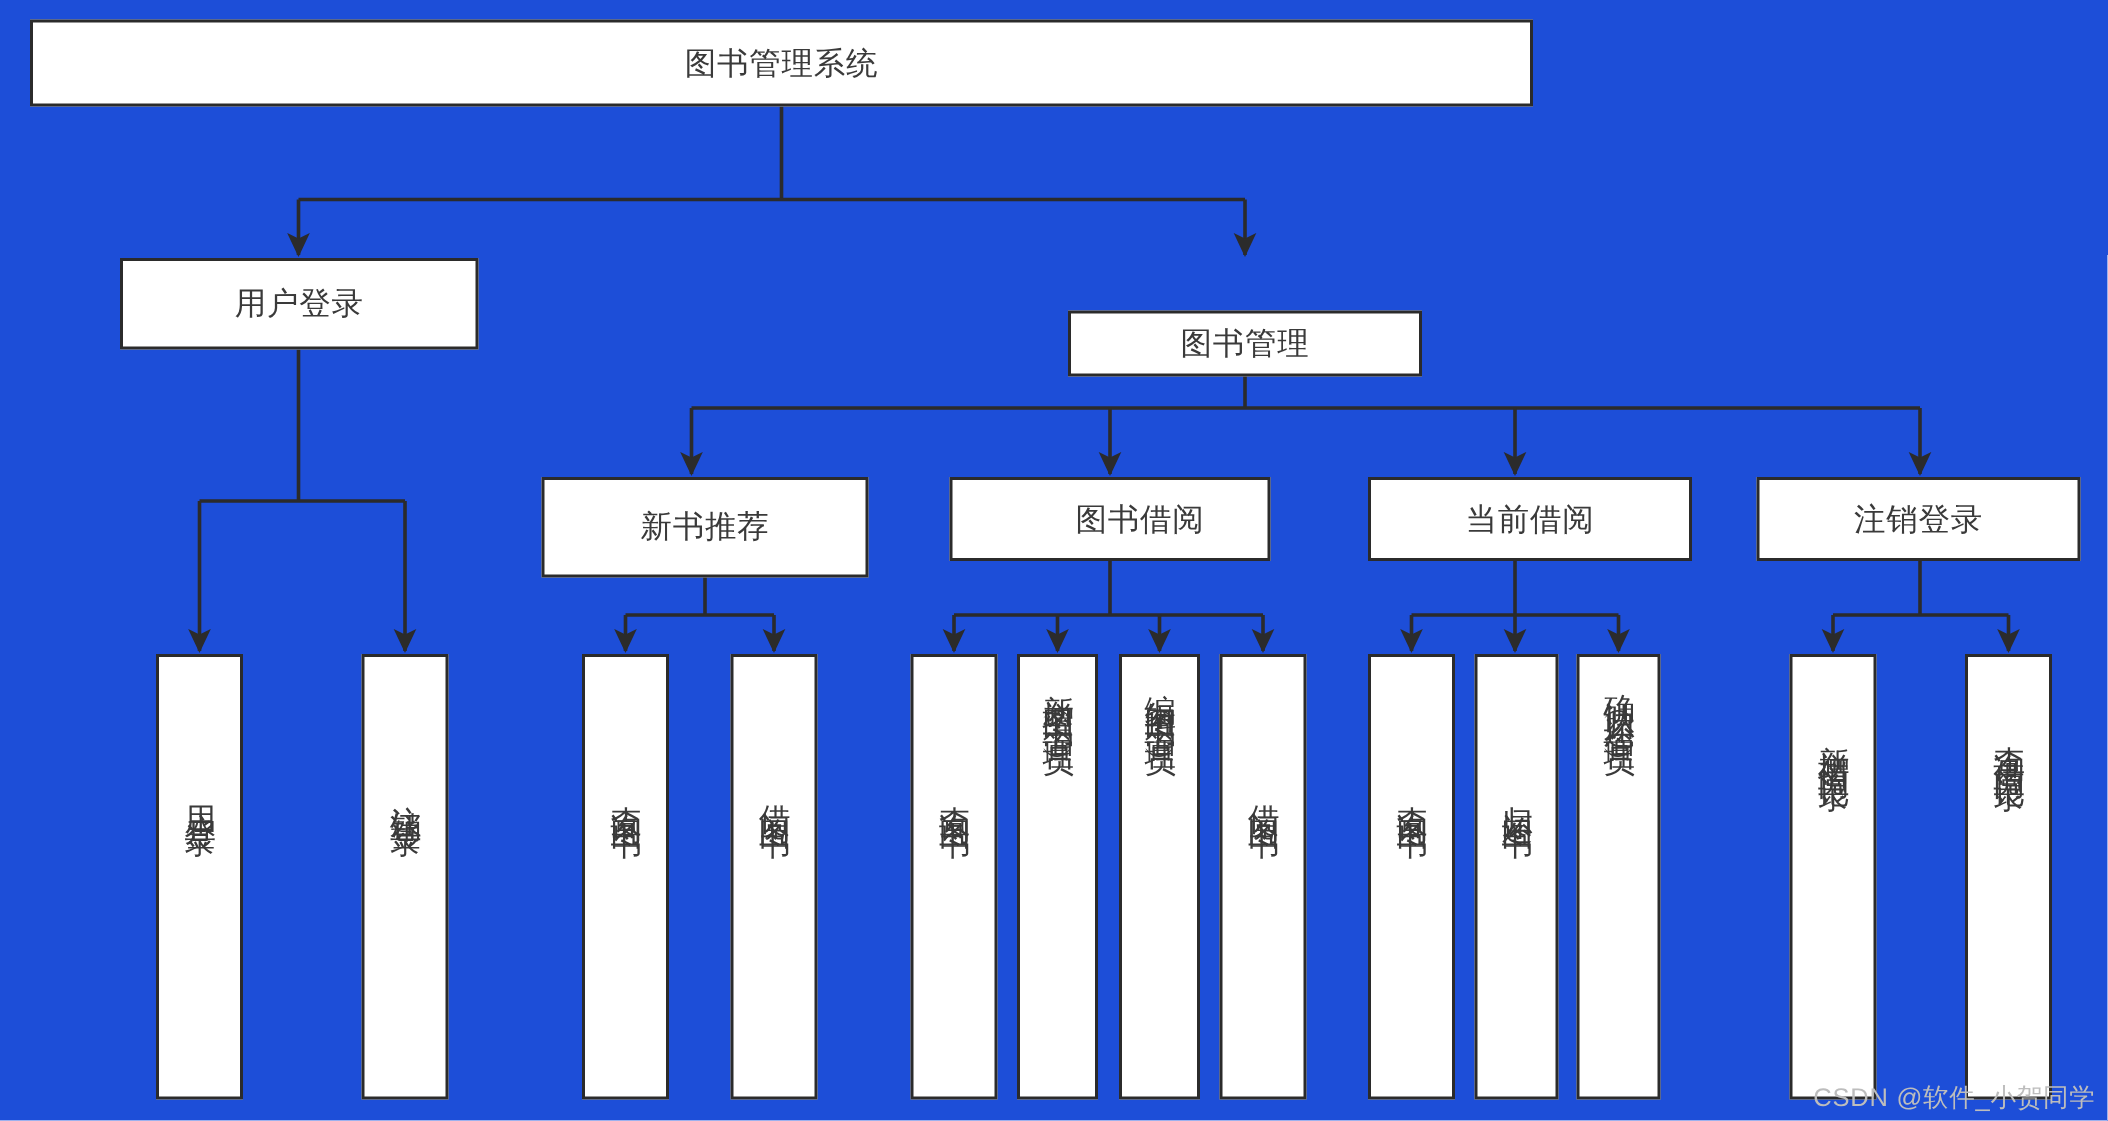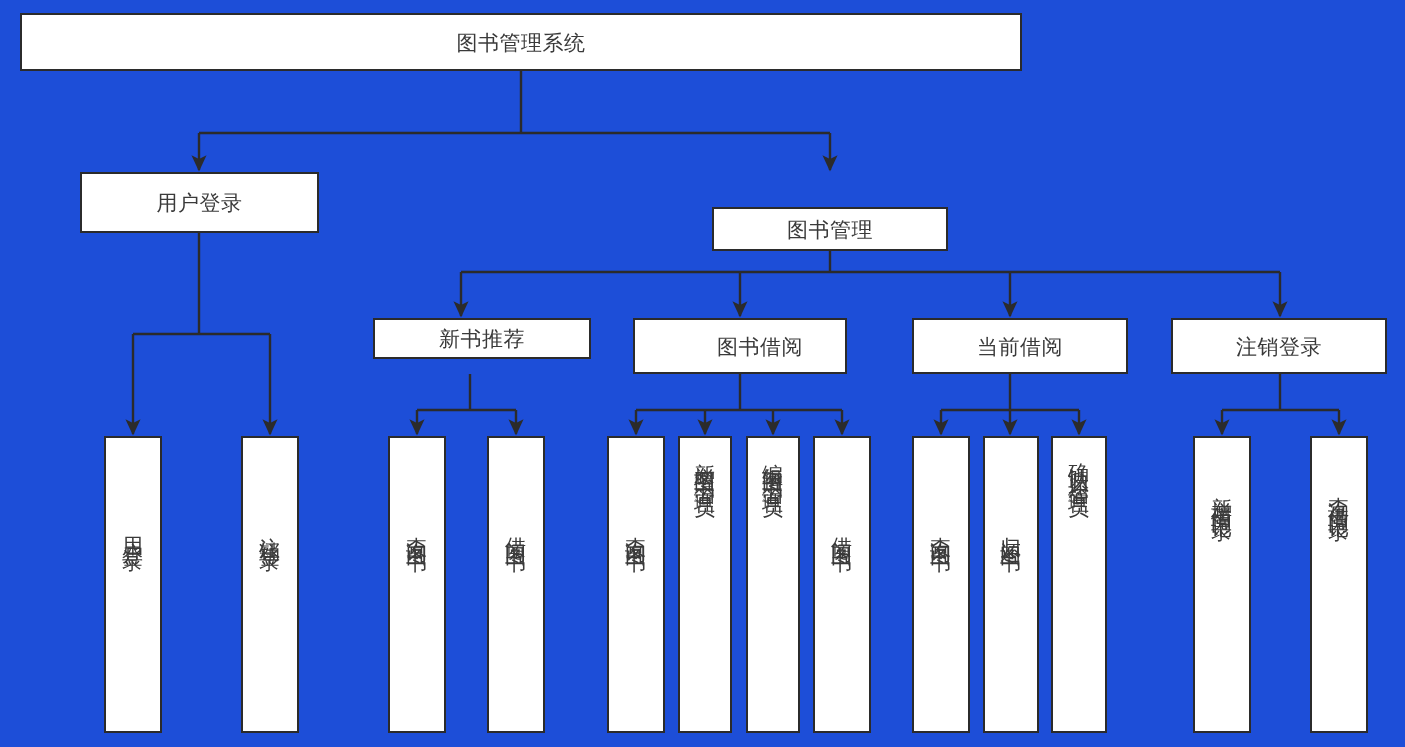--- a/index.html
+++ b/index.html
@@ -124,21 +124,21 @@
   </div>
 
   <div class="node h" style="left:80px; top:172px; width:239px; height:61px;">
     <span>用户登录</span>
   </div>
 
   <div class="node h" style="left:712px; top:172px; width:236px; height:44px;margin-top:35px;">
     <span>图书管理</span>
   </div>
 
-  <div class="node h" style="left:373px; top:318px; width:218px; height:41px;">
+  <div class="node h" style="left:361px; top:318px; width:218px; height:67px;">
     <span>新书推荐</span>
   </div>
 
   <div class="node h" style="left:633px; top:318px; width:214px; height:56px;padding-left:40px;">
     <span>图书借阅</span>
   </div>
 
   <div class="node h" style="left:902px; top:318px; width:216px; height:56px;margin-left:10px;">
     <span>当前借阅</span>
   </div>
@@ -192,14 +192,15 @@
   </div>
 
   <div class="node v" style="left:1193px; top:436px; width:58px; height:297px; padding-top:42px;">
     <span class="vtext">新增借阅记录</span>
   </div>
 
   <div class="node v" style="left:1310px; top:436px; width:58px; height:297px; padding-top:42px;">
     <span class="vtext">查询借阅记录</span>
   </div>
 
+  <div class="watermark">CSDN @软件_小贺同学</div>
 
 </div>
 
 </body></html>

